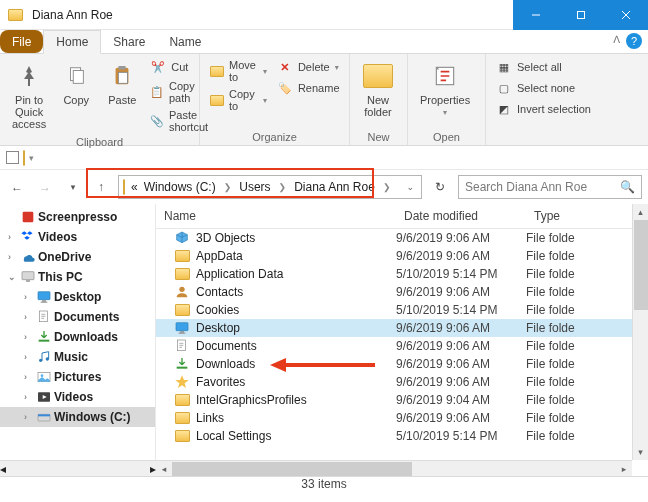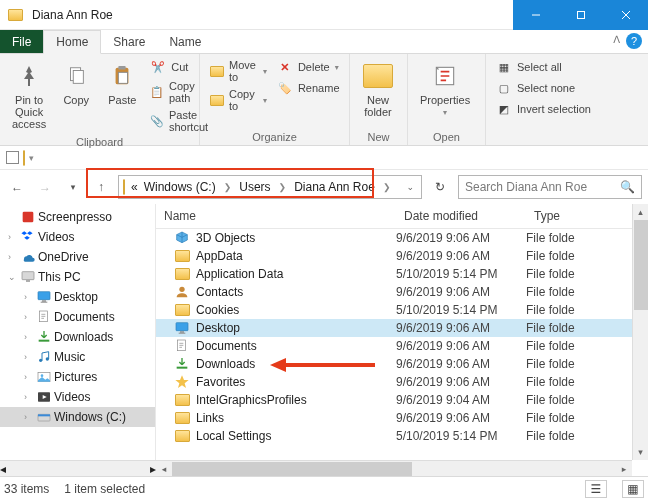--- a/index.html
+++ b/index.html
@@ -6,21 +6,21 @@
   body { width: 648px; height: 502px; overflow: hidden; background: #fff; font-size: 12px; color: #222; }
   .titlebar { height: 30px; background: #fff; display: flex; align-items: center; border-bottom: 1px solid #e6e6e6; }
   .titlebar .icon { width: 30px; display:flex; align-items:center; justify-content:center; }
   .titlebar .title { flex: 0 0 auto; padding-left: 2px; }
   .titlebar .spacer { flex: 1; }
   .winbtn { width: 45px; height: 30px; display:flex; align-items:center; justify-content:center; color:#fff; }
   .winbtn.min, .winbtn.max { background: #1a86d8; }
   .winbtn.close { background: #1a86d8; }
   .winbtn svg { width:10px; height:10px; }
   .menubar { height: 24px; background:#fff; display:flex; align-items:stretch; border-bottom:1px solid #dadada; position:relative; }
-  .menu-file { background:#14532d; color:#fff; padding:0 12px; display:flex; align-items:center; font-size:12px; }
+  .menu-file { background:#a16207; color:#fff; padding:0 12px; display:flex; align-items:center; font-size:12px;border-radius:8px; }
   .menu-tab { padding:0 12px; display:flex; align-items:center; color:#444; }
   .menu-tab.active { border:1px solid #dadada; border-bottom:1px solid #f3f3f3; margin-bottom:-1px; background:#f3f3f3;}
   .menubar .help { position:absolute; right:6px; top:3px; width:16px;height:16px;border-radius:50%;background:#1e90e0;color:#fff;display:flex;align-items:center;justify-content:center;font-size:11px;}
   .menubar .collapse { position:absolute; right:28px; top:4px; color:#777; font-size:10px;}
   .ribbon { height: 92px; background:#f3f3f3; border-bottom:1px solid #dadada; display:flex; }
   .rgroup { border-right:1px solid #e0e0e0; padding:4px 8px 2px 8px; display:flex; flex-direction:column; }
   .rgroup .body { flex:1; display:flex; align-items:flex-start; gap:6px; }
   .rgroup .label { text-align:center; font-size:11px; color:#666; padding-top:2px; }
   .rbtn-v { display:flex; flex-direction:column; align-items:center; gap:2px; padding:2px 4px; color:#444;}
   .rbtn-v .ico { width:32px; height:32px; display:flex; align-items:center; justify-content:center; }
@@ -34,21 +34,21 @@
   .navbtn.disabled{color:#bbb;}
   .addrbox { flex:1; height:24px; border:1px solid #b5b5b5; display:flex; align-items:center; padding:0 4px; gap:6px; font-size:12px; position:relative;}
   .addrbox .crumb { color:#222; }
   .addrbox .sep { color:#888; font-size:9px; padding:0 2px;}
   .addrbox .drop { margin-left:auto; color:#666; font-size:9px; padding-right:3px;}
   .highlightbox { position:absolute; border:2px solid #e53b1a; pointer-events:none; left:86px; top:168px; width:288px; height:30px; }
   .refresh { width:24px; display:flex;align-items:center;justify-content:center;color:#444;}
   .searchbox { width:184px; height:24px; border:1px solid #b5b5b5; display:flex; align-items:center; padding:0 6px; color:#7a7a7a; gap:18px;}
   .mainrow { display:flex; height: 272px; }
   .tree { width:156px; border-right:1px solid #e8e8e8; overflow:hidden; padding:3px 0;}
-  .treeitem { display:flex; align-items:center; gap:2px; padding:2px 0 2px 8px; font-size:12px; color:#222;}
+  .treeitem { display:flex; align-items:center; gap:2px; padding:2px 0 2px 8px; font-size:12px; color:#222;font-weight:bold;}
   .treeitem .exp { width:10px; color:#888; font-size:9px;}
   .treeitem .ticon { width:16px;height:16px; display:flex;align-items:center;justify-content:center;}
   .treeitem.sub { padding-left:24px; }
   .treeitem.sel { background:#d9d9d9; }
   .files { flex:1; display:flex; flex-direction:column; position:relative; overflow:hidden;}
   .cols { display:flex; border-bottom:1px solid #e8e8e8; color:#444; font-size:12px;}
   .col { padding:5px 8px;}
   .col.name{flex:0 0 240px;} .col.date{flex:0 0 130px;} .col.type{flex:1;}
   .filerow { display:flex; align-items:center; font-size:12px; padding:1px 0; }
   .filerow .fname{flex:0 0 240px; display:flex; align-items:center; gap:6px; padding-left:18px;}
@@ -56,21 +56,21 @@
   .filerow .ftype{flex:1; color:#444;}
   .filerow.sel { background:#cde8f6; }
   .filerow .fico{width:16px;height:16px;display:flex;align-items:center;justify-content:center;}
   .vscroll { position:absolute; right:0; top:0; bottom:16px; width:16px; background:#f0f0f0; border-left:1px solid #ddd; display:flex; flex-direction:column; align-items:center;}
   .vscroll .arrow{height:16px; color:#666; font-size:9px; display:flex;align-items:center;justify-content:center;width:100%;}
   .vscroll .thumb{ width:14px; background:#cdcdcd; height:90px; margin-top:0;}
   .hscroll { position:absolute; bottom:0; left:0; right:16px; height:16px; background:#f0f0f0; border-top:1px solid #ddd; display:flex; align-items:center;}
   .hscroll .arrow{width:16px;color:#666;font-size:9px;display:flex;align-items:center;justify-content:center;height:100%;}
   .hscroll .thumb{height:14px;background:#cdcdcd;width:240px;}
   .treehscroll { height:16px; background:#f0f0f0; border-top:1px solid #ddd; display:flex; align-items:center;}
-  .statusbar { height:24px; border-top:1px solid #dadada; display:flex; align-items:center; padding:0 4px; gap:15px; font-size:12px; color:#444;}
+  .statusbar { height:24px; border-top:1px solid #dadada; display:flex; align-items:center; padding:0 20px; gap:15px; font-size:12px; color:#444;flex-direction:column;}
   .statusbar .spacer{flex:1;}
   .viewbtn{width:22px;height:18px;border:1px solid #ccc;display:flex;align-items:center;justify-content:center;}
   .arrow-annot { position:absolute; left:270px; top:355px; pointer-events:none;}
   .folder-ico { width:15px;height:12px; background:linear-gradient(#ffe49a,#f3c14b); border:1px solid #d8a93a; border-radius:1px; position:relative;}
   .folder-big { width:30px;height:24px; background:linear-gradient(#ffe49a,#f3c14b); border:1px solid #d8a93a; border-radius:2px;}
   .checkbox { width:13px;height:13px; border:1px solid #888; display:inline-block;}
 </style>
 </head>
 <body>
 

